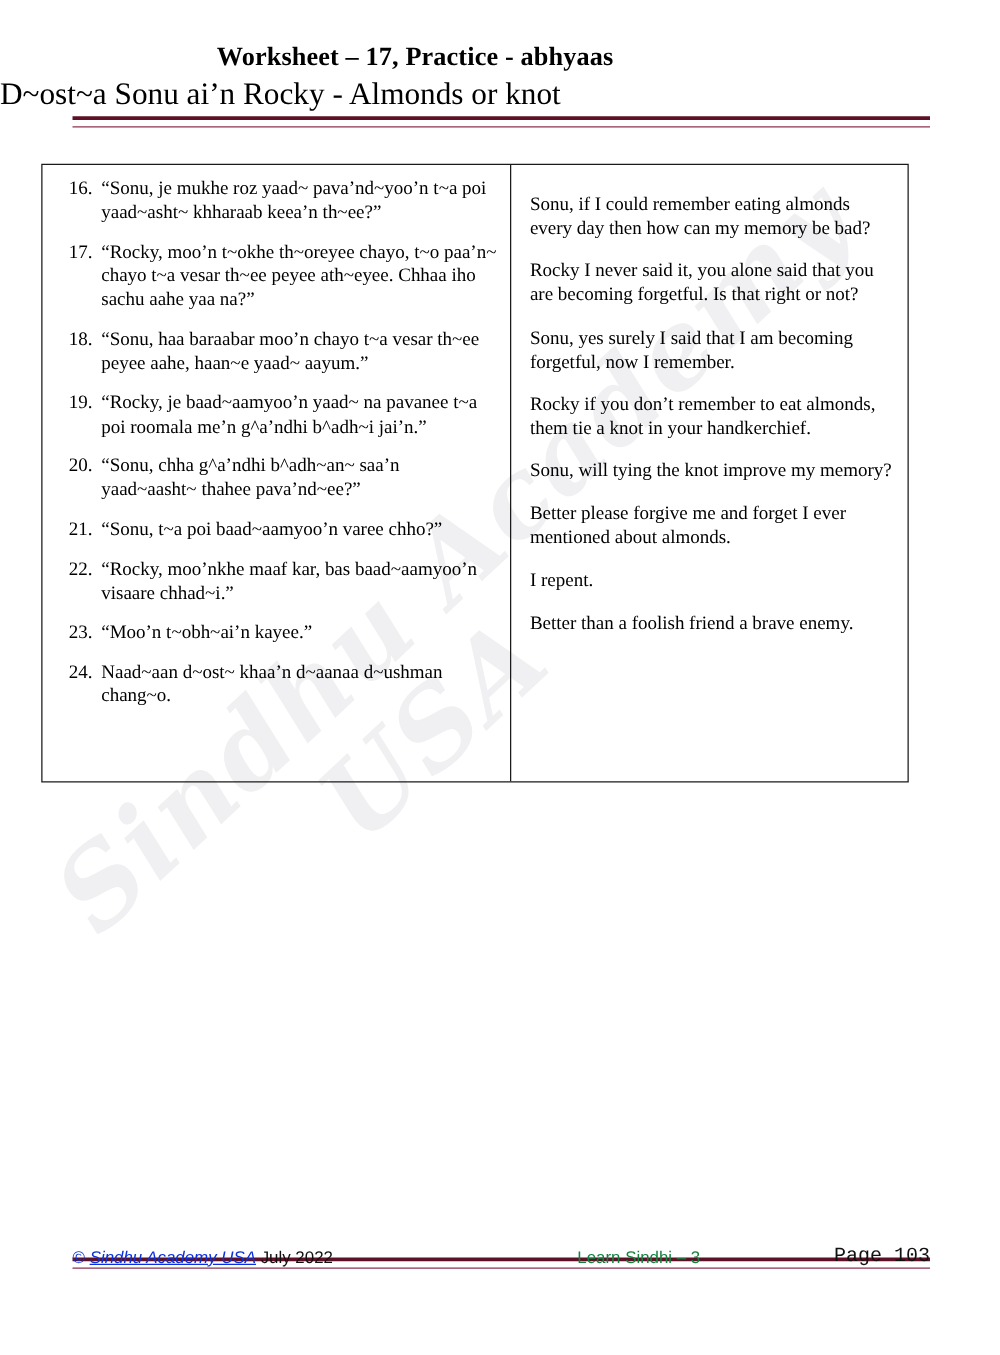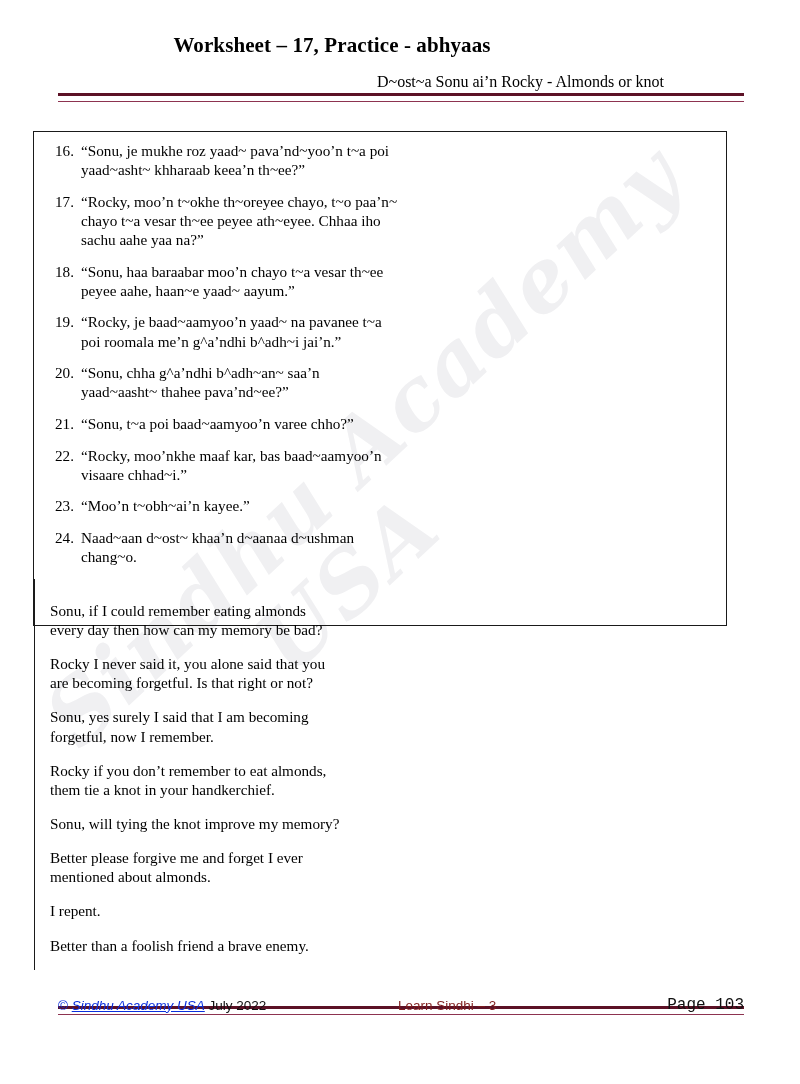--- a/index.html
+++ b/index.html
@@ -60,24 +60,24 @@
   }
   .title {
     text-align: center;
     font-size: 21px;
     font-weight: 700;
     letter-spacing: 0.1px;
     margin-top: 33px;
     line-height: 1.15;
   }
   .subtitle {
-    text-align: right;
-    font-size: 16px;
+    text-align: left;
+    font-size: 25px;
     font-weight: 400;
-    margin-top: 16px;
+    margin-top: 5px;
     line-height: 1.15;
   }
   .rule-top {
     position: absolute;
     left: 58px;
     top: 93px;
     width: 686px;
     height: 5px;
     border-top: 3px solid #5c1126;
     border-bottom: 1px solid #8d3350;
@@ -89,21 +89,20 @@
     position: absolute;
     left: 33px;
     top: 131px;
     width: 694px;
     height: 495px;
     border: 1.5px solid #1a1a1a;
     box-sizing: border-box;
     display: flex;
     z-index: 1;
     background: transparent;
-    flex-direction: column;
   }
   .col {
     box-sizing: border-box;
     position: relative;
   }
   .col-left {
     width: 375px;
     padding: 9px 10px 0 21px;
   }
   .col-right {
@@ -166,21 +165,22 @@
   .footer-left .site {
     font-style: italic;
     text-decoration: underline;
     color: #0b2fdd;
   }
   .footer-left .date {
     color: #111111;
   }
   .footer-center {
     flex: 1 1 auto;
-    color: #7f1d1d;
+    text-align: center;
+    color: #15803d;
     white-space: nowrap;
   }
   .footer-right {
     flex: 0 0 120px;
     text-align: right;
     color: #111111;
     font-family: Liberation Mono, monospace;
     font-size: 16px;
     white-space: nowrap;
   }

